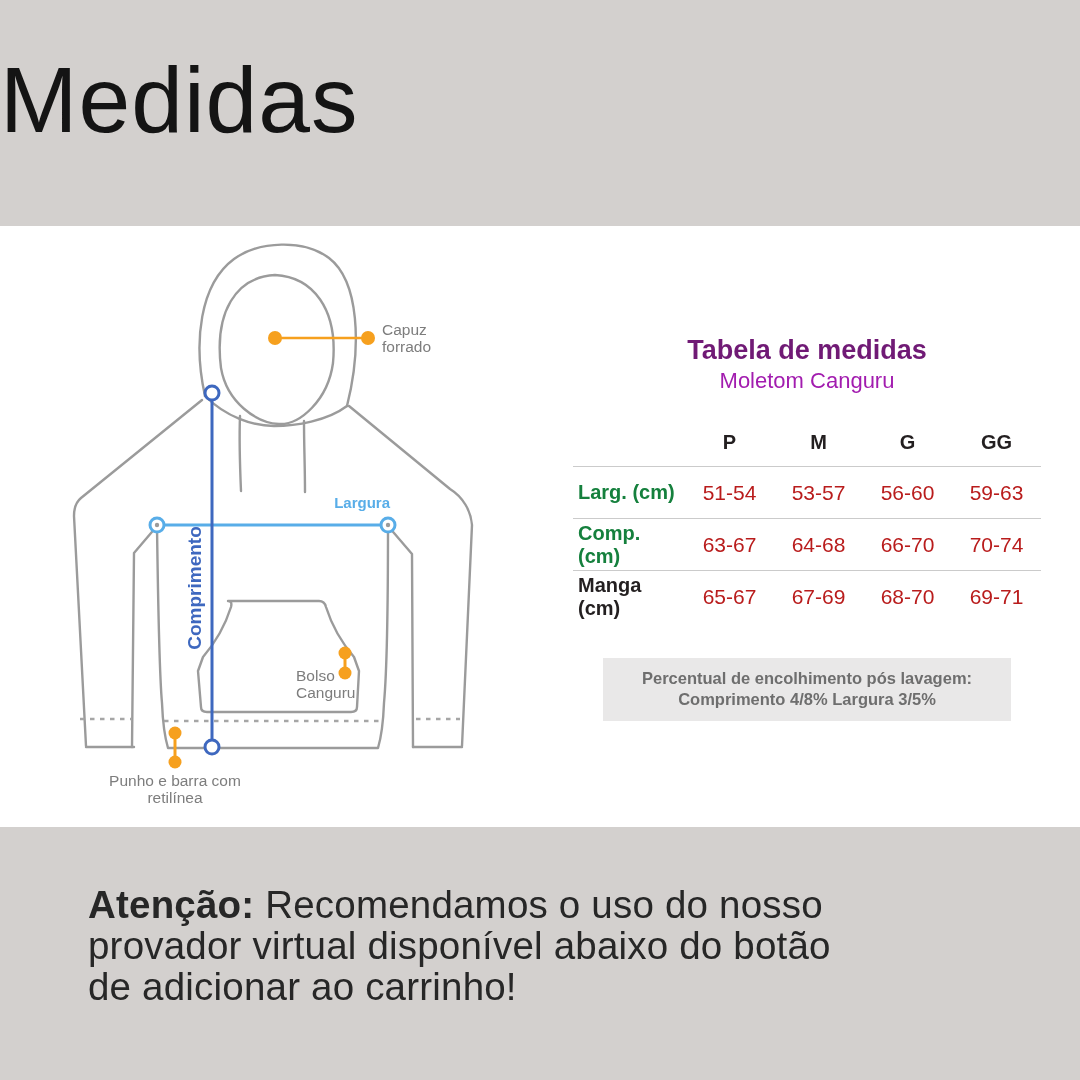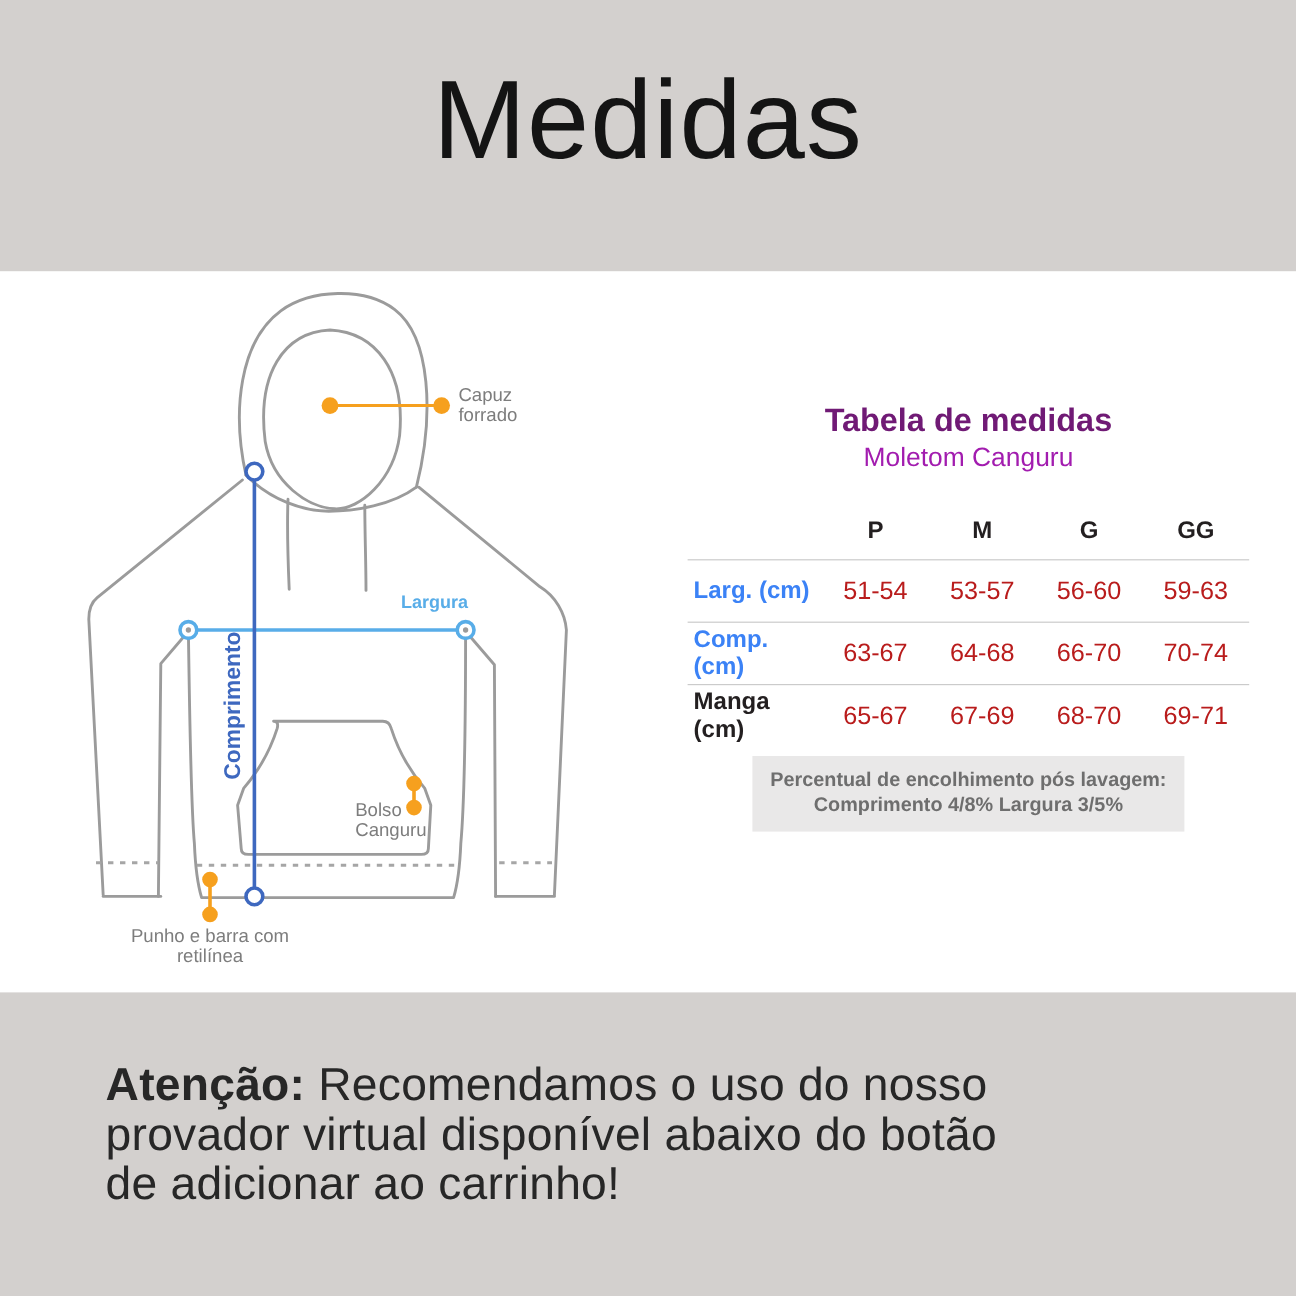--- a/index.html
+++ b/index.html
@@ -4,21 +4,21 @@
 <style>
   html,body{margin:0;padding:0;}
   body{
     width:1080px;height:1080px;position:relative;background:#ffffff;
     font-family:"Liberation Sans", sans-serif;overflow:hidden;
   }
   .band{position:absolute;left:0;width:1080px;background:#d3d0ce;}
   .band-top{top:0;height:226px;}
   .band-bottom{top:827px;height:253px;}
   .page-title{
-    position:absolute;top:48px;left:0;right:0;text-align:center;
+    position:absolute;top:48px;left:0;right:0;
     font-size:93px;line-height:104px;font-weight:500;color:#141414;letter-spacing:1px;
   }
   
   .diagram{position:absolute;left:50px;top:230px;width:480px;height:600px;}
   .diagram svg{position:absolute;left:0;top:0;}
   .outline{stroke:#9B9B9B;stroke-width:2.4;fill:none;stroke-linejoin:round;stroke-linecap:round;}
   .dashes{stroke:#A6A6A6;stroke-width:2.4;stroke-dasharray:4.5 5.5;fill:none;}
   .ann-largura line{stroke:#58ADE8;stroke-width:3;}
   .ann-largura .end{fill:#ffffff;stroke:#58ADE8;stroke-width:3;}
   .ann-largura .pin{fill:#9B9B9B;stroke:none;}
@@ -36,25 +36,25 @@
   .dlabel-punho{left:58px;top:542px;width:134px;text-align:center;}
   
   .table-area{position:absolute;left:573px;top:335px;width:468px;}
   .tbl-title{font-size:27px;line-height:30px;font-weight:bold;color:#701a75;text-align:center;}
   .tbl-subtitle{font-size:22px;line-height:22px;color:#a21caf;text-align:center;margin-top:5px;}
   .t-row{display:grid;grid-template-columns:112px 89px 89px 89px 89px;align-items:center;}
   .t-head{margin-top:39px;padding-bottom:12px;}
   .t-data{height:51px;border-top:1px solid #CBCBCB;}
   .t-col-h{text-align:center;font-weight:bold;font-size:20px;color:#231F20;}
   .t-label{font-size:20px;font-weight:bold;padding-left:5px;}
-  .t-label.blue{color:#3b82f6;}
+  .t-label.blue{color:#15803d;}
   .t-label.dark{color:#231F20;}
   .t-val{text-align:center;font-size:21px;color:#b91c1c;}
   .note-box{
-    width:360px;margin:8px auto 0;background:#E9E8E8;text-align:center;
+    width:408px;margin:36px auto 0;background:#E9E8E8;text-align:center;
     padding:10px 0 11px;color:#6E6E6E;font-weight:bold;font-size:16.5px;line-height:21px;
   }
   
   .warning{position:absolute;left:88px;top:884px;font-size:38.5px;line-height:41px;
     color:#272727;letter-spacing:0.2px;}
   .warning b{font-weight:bold;margin-top:44px;}
 </style>
 </head>
 <body>
 

